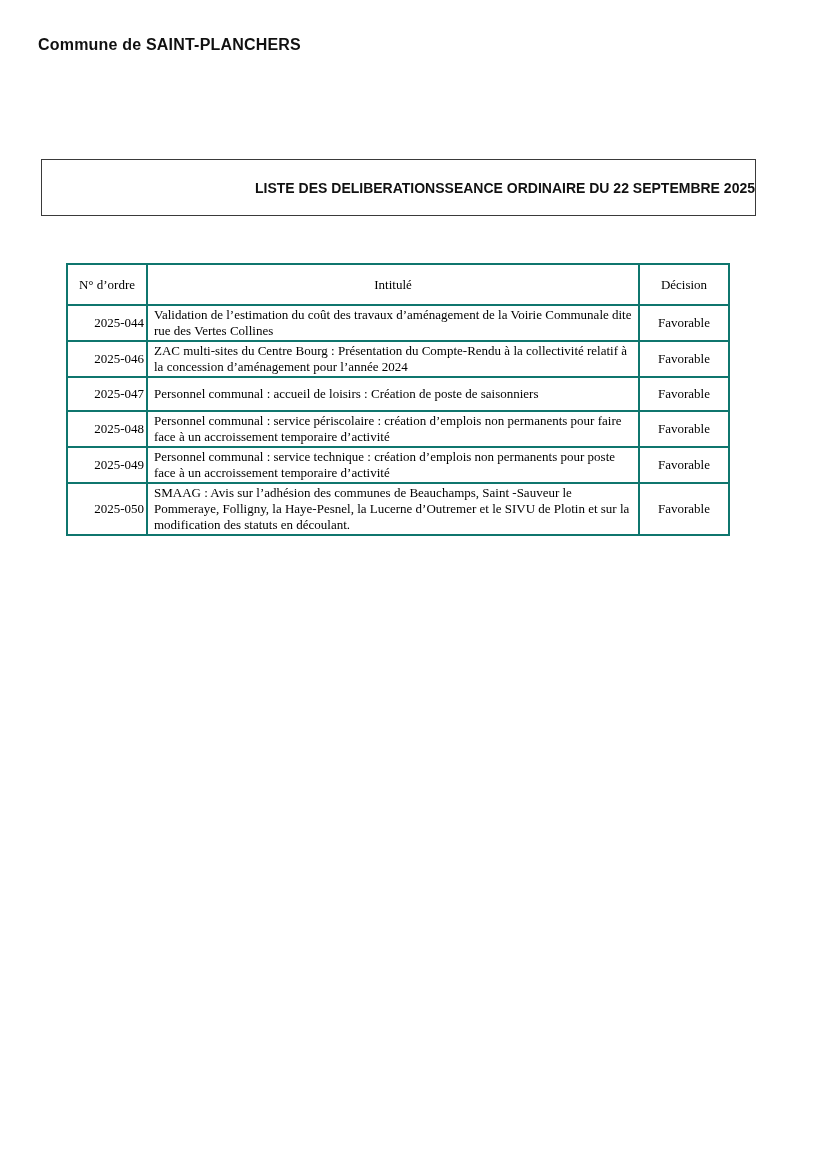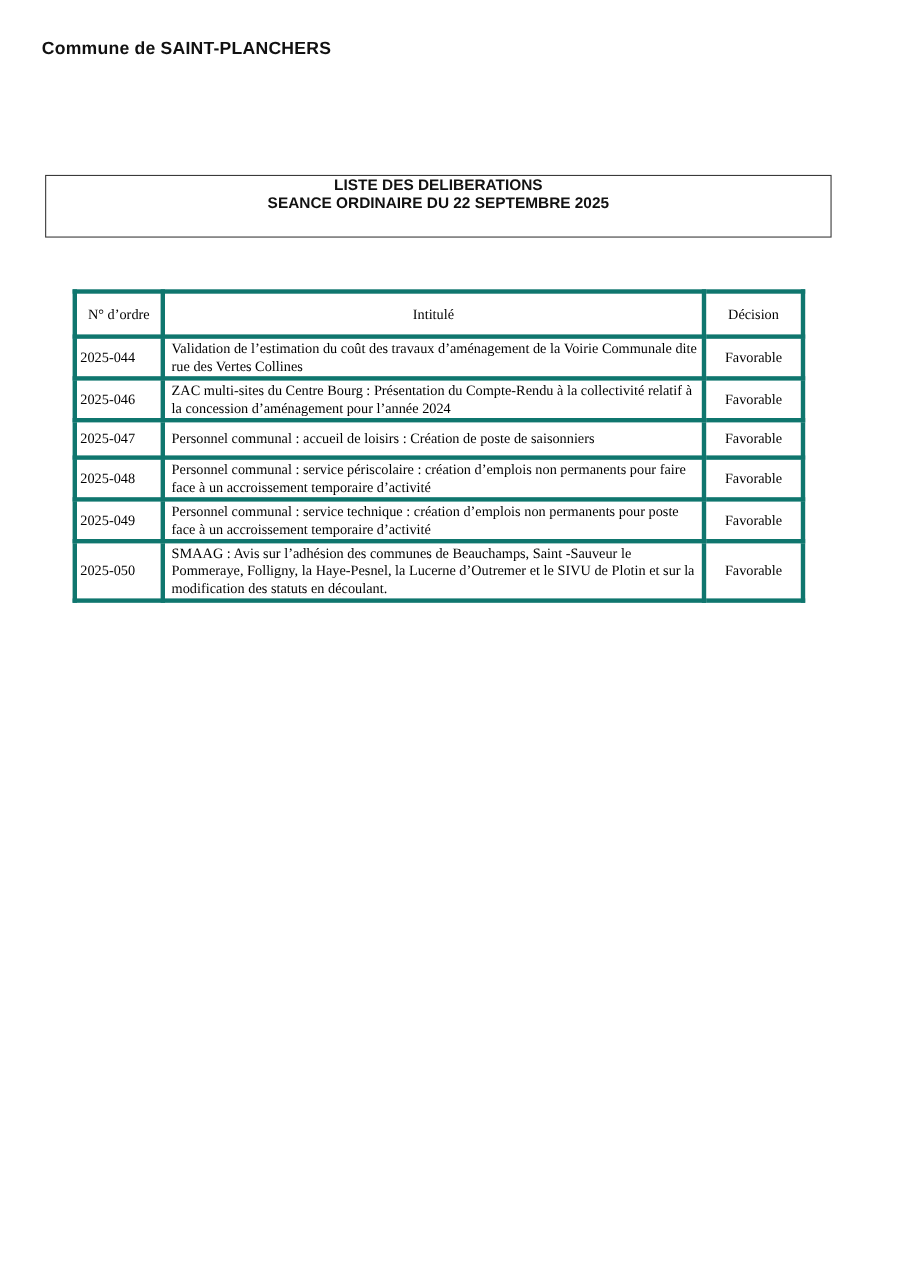--- a/index.html
+++ b/index.html
@@ -28,22 +28,22 @@
   }
 
   .title-box {
     position: absolute;
     left: 41px;
     top: 159px;
     width: 713px;
     height: 55px;
     border: 1px solid #3a3a3a;
     display: flex;
-    flex-direction: column;
-    justify-content: flex-start;
+    flex-direction: row;
+    justify-content: flex-end;
     align-items: center;
   }
   .title-box .title-line {
     font-family: "Liberation Sans", sans-serif;
     font-weight: bold;
     font-size: 14px;
     line-height: 16px;
     color: #111111;
     text-align: center;
     white-space: nowrap;
@@ -54,34 +54,34 @@
     left: 66px;
     top: 263px;
     width: 662px;
     border-collapse: collapse;
     table-layout: fixed;
     font-family: "Liberation Serif", serif;
     font-size: 13px;
   }
   .delib-table th,
   .delib-table td {
-    border: 4px solid #0f766e;
+    border: 2px solid #0f766e;
     vertical-align: middle;
     font-weight: normal;
     line-height: 16px;
   }
   .delib-table col.col-ordre    { width: 80px;  }
   .delib-table col.col-intitule { width: 492px; }
   .delib-table col.col-decision { width: 90px;  }
 
   .delib-table thead tr { height: 41px; }
   .delib-table thead th { text-align: center; font-size: 13px; }
 
   .delib-table tbody td:nth-child(1) {
-    text-align: left;
+    text-align: right;
     padding: 0 2px 0 3px;
   }
   .delib-table tbody td:nth-child(2) {
     text-align: left;
     padding: 1px 4px 1px 6px;
   }
   .delib-table tbody td:nth-child(3) {
     text-align: center;
     padding: 0 2px;
   }

